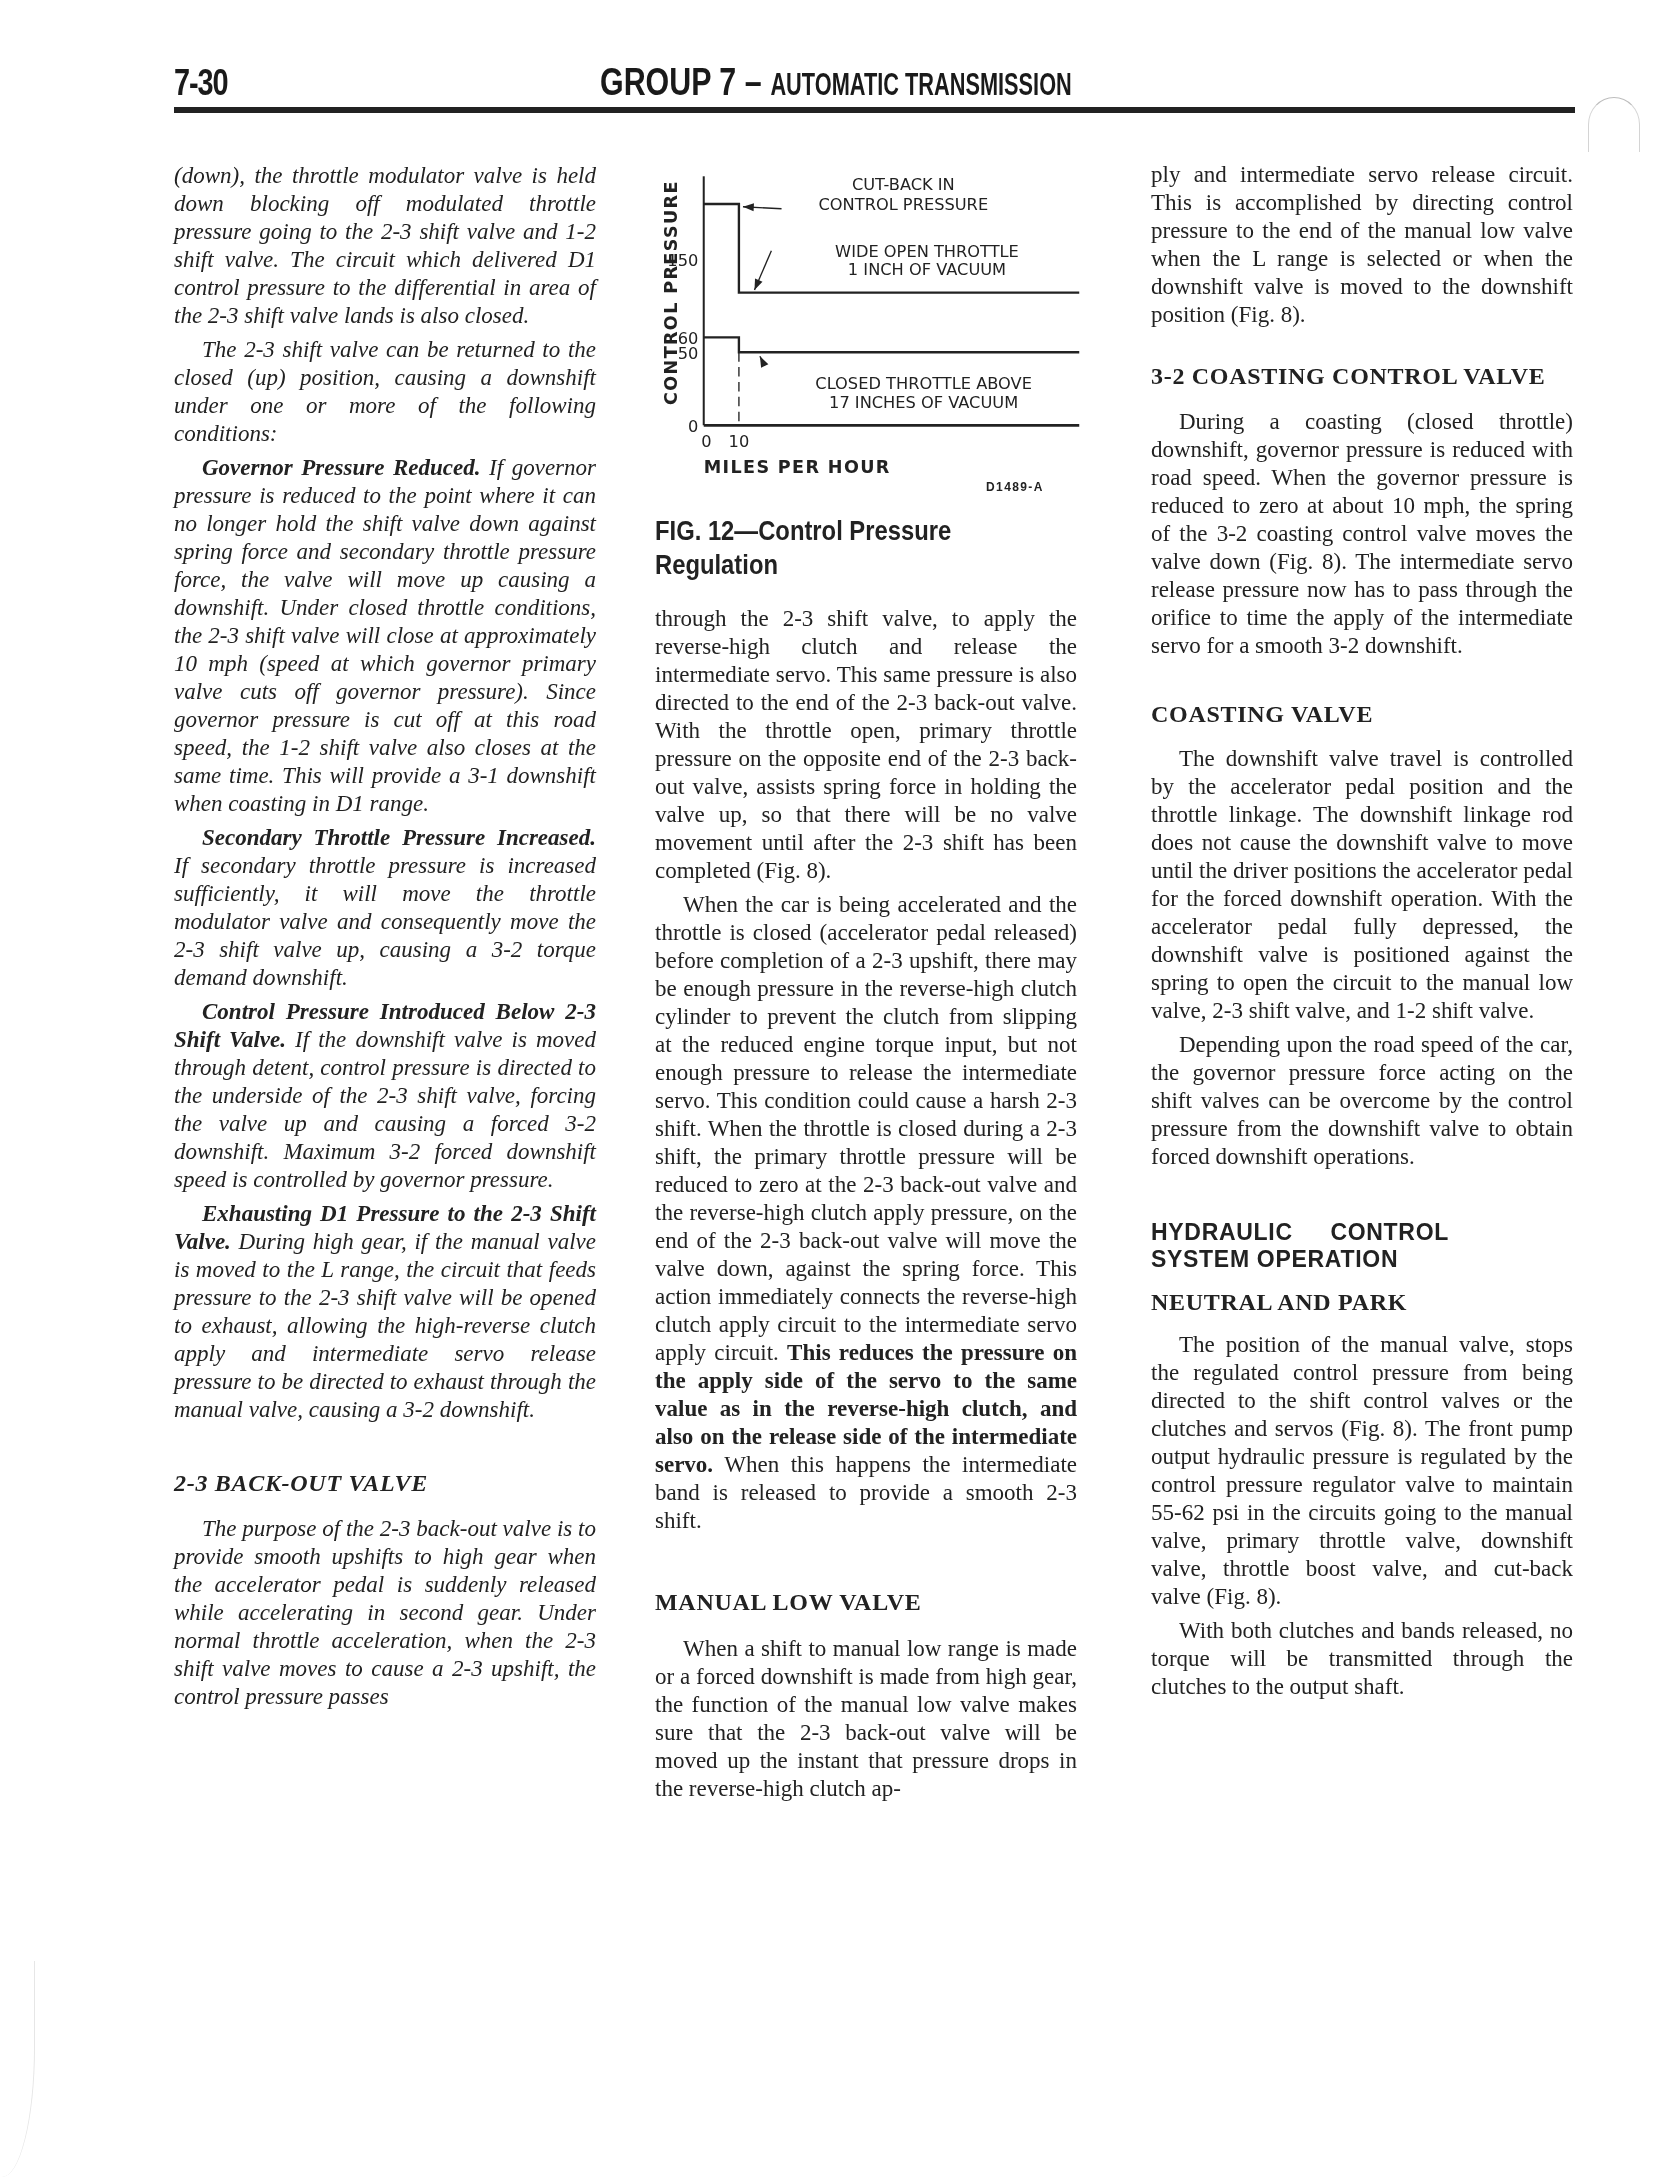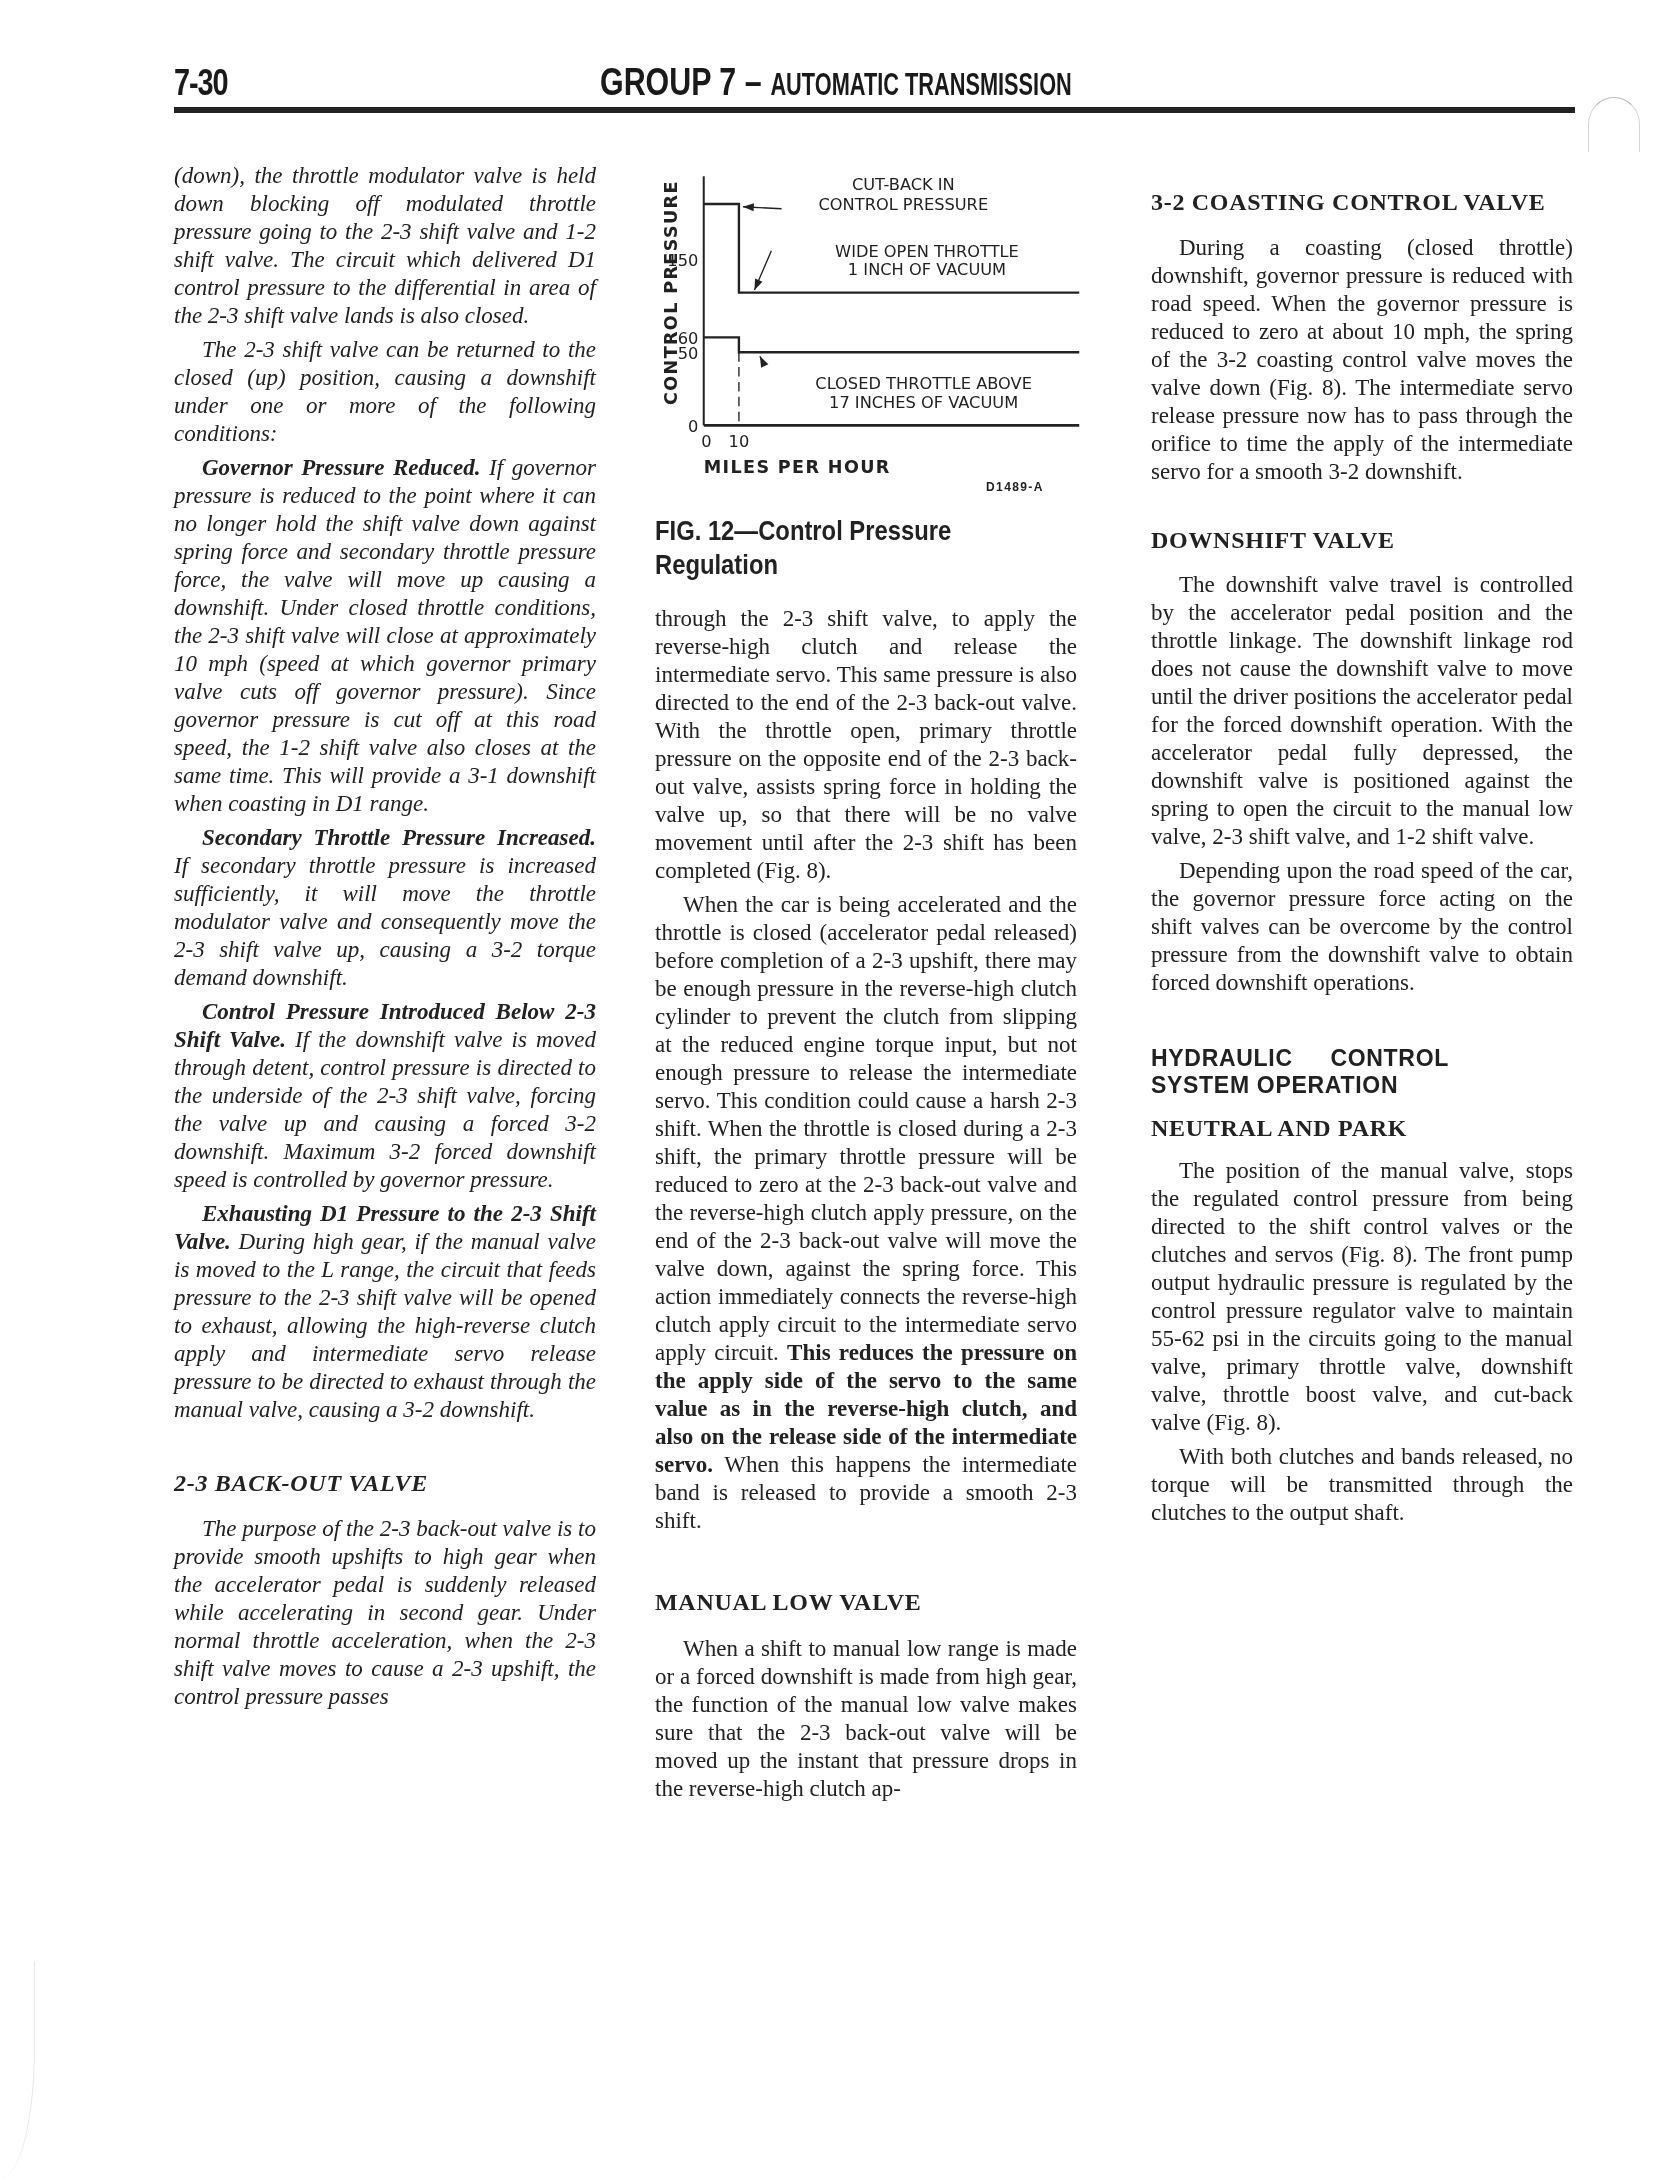--- a/index.html
+++ b/index.html
@@ -94,26 +94,27 @@
   <div class="col col2">
     <p class="noind">through the 2-3 shift valve, to apply the reverse-high clutch and release the intermediate servo. This same pressure is also directed to the end of the 2-3 back-out valve. With the throttle open, primary throttle pressure on the opposite end of the 2-3 back-out valve, assists spring force in holding the valve up, so that there will be no valve movement until after the 2-3 shift has been completed (Fig. 8).</p>
     <p><span>When the car is being accelerated and the throttle is closed (accelerator pedal released) before completion of a 2-3 upshift, there may be enough pressure in the reverse-high clutch cylinder to prevent the clutch from slipping at the reduced engine torque input, but not enough pressure to release the intermediate servo. This condition could cause a harsh 2-3 shift. When the throttle is closed during a 2-3 shift, the primary throttle pressure will be reduced to zero at the 2-3 back-out valve and the reverse-high clutch apply pressure, on the end of the 2-3 back-out valve will move the valve down, against the spring force. This action immediately connects the reverse-high clutch apply circuit to the intermediate servo apply circuit. </span><b>This reduces the pressure on the apply side of the servo to the same value as in the reverse-high clutch, and also on the release side of the intermediate servo.</b><span> When this happens the intermediate band is released to provide a smooth 2-3 shift.</span></p>
     <div style="height:47px"></div>
     <h3 class="sec-head-serif">MANUAL LOW VALVE</h3>
     <div style="height:19px"></div>
     <p>When a shift to manual low range is made or a forced downshift is made from high gear, the function of the manual low valve makes sure that the 2-3 back-out valve will be moved up the instant that pressure drops in the reverse-high clutch ap-</p>
   </div>
 
   <div class="col col3">
+    <p class="noind">ply and intermediate servo release circuit. This is accomplished by directing control pressure to the end of the manual low valve when the L range is selected or when the downshift valve is moved to the downshift position (Fig. 8).</p>
     <div style="height:27px"></div>
     <h3 class="sec-head-serif">3-2 COASTING CONTROL VALVE</h3>
     <div style="height:17.6px"></div>
     <p>During a coasting (closed throttle) downshift, governor pressure is reduced with road speed. When the governor pressure is reduced to zero at about 10 mph, the spring of the 3-2 coasting control valve moves the valve down (Fig. 8). The intermediate servo release pressure now has to pass through the orifice to time the apply of the intermediate servo for a smooth 3-2 downshift.</p>
     <div style="height:34px"></div>
-    <h3 class="sec-head-serif">DOWNSHIFT VALVE</h3>
+    <h3 class="sec-head-serif">COASTING VALVE</h3>
     <div style="height:17.6px"></div>
     <p>The downshift valve travel is controlled by the accelerator pedal position and the throttle linkage. The downshift linkage rod does not cause the downshift valve to move until the driver positions the accelerator pedal for the forced downshift operation. With the accelerator pedal fully depressed, the downshift valve is positioned against the spring to open the circuit to the manual low valve, 2-3 shift valve, and 1-2 shift valve.</p>
     <p>Depending upon the road speed of the car, the governor pressure force acting on the shift valves can be overcome by the control pressure from the downshift valve to obtain forced downshift operations.</p>
     <div style="height:42px"></div>
     <h3 class="sec-head-sans" style="width:298px">HYDRAULIC CONTROL SYSTEM OPERATION</h3>
     <div style="height:15px"></div>
     <h3 class="sec-head-serif">NEUTRAL AND PARK</h3>
     <div style="height:15px"></div>
     <p>The position of the manual valve, stops the regulated control pressure from being directed to the shift control valves or the clutches and servos (Fig. 8). The front pump output hydraulic pressure is regulated by the control pressure regulator valve to maintain 55-62 psi in the circuits going to the manual valve, primary throttle valve, downshift valve, throttle boost valve, and cut-back valve (Fig. 8).</p>
     <p>With both clutches and bands released, no torque will be transmitted through the clutches to the output shaft.</p>

